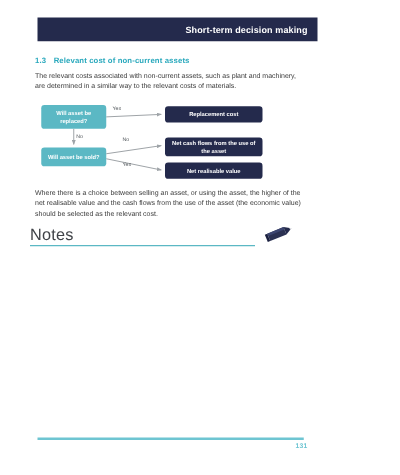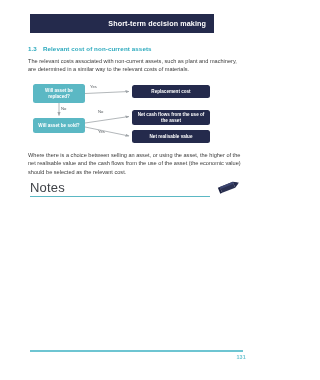--- a/index.html
+++ b/index.html
@@ -21,21 +21,21 @@
     position: absolute;
     inset: 0;
     background: #ffffff;
   }
 
   
   .header-bar {
     position: absolute;
     left: 30px;
     top: 14px;
-    width: 184px;
+    width: 224px;
     height: 19px;
     background: #242a4c;
     display: flex;
     align-items: center;
     justify-content: flex-end;
     box-sizing: border-box;
     padding-right: 8px;
   }
   .header-title {
     color: #ffffff;
@@ -123,21 +123,21 @@
     white-space: nowrap;
   }
   #lbl-yes1 { left: 62px; top: 2px; }
   #lbl-no1  { left: 33px; top: 24px; }
   #lbl-no2  { left: 70px; top: 27px; }
   #lbl-yes2 { left: 70px; top: 47px; }
 
   
   .notes-wrap {
     position: absolute;
-    left: 30px;
+    left: 24px;
     top: 180px;
     width: 213px;
   }
   .notes-title {
     font-size: 13px;
     color: #3f4247;
     font-weight: normal;
     line-height: 15px;
     letter-spacing: 0.2px;
   }

